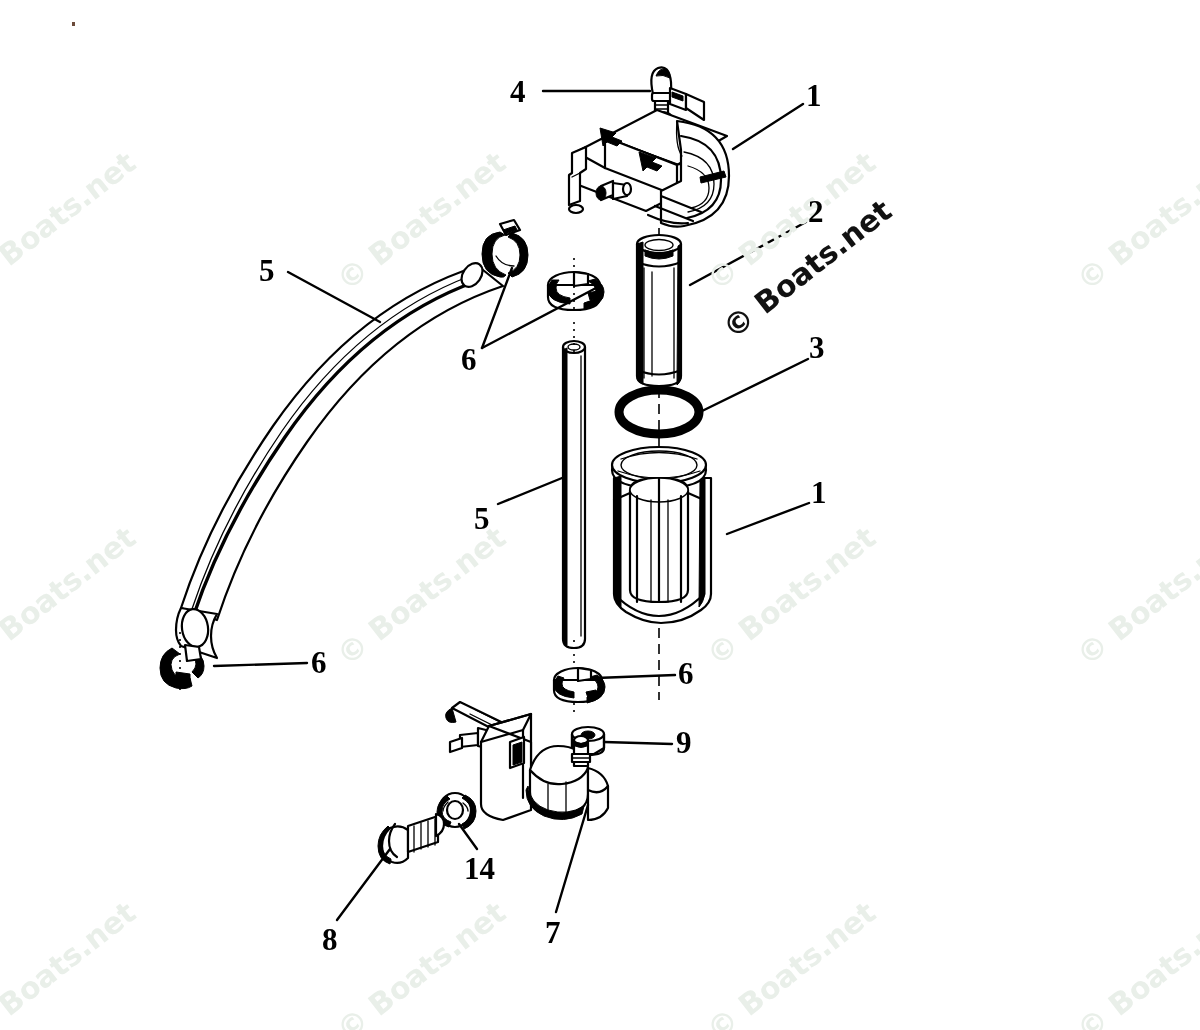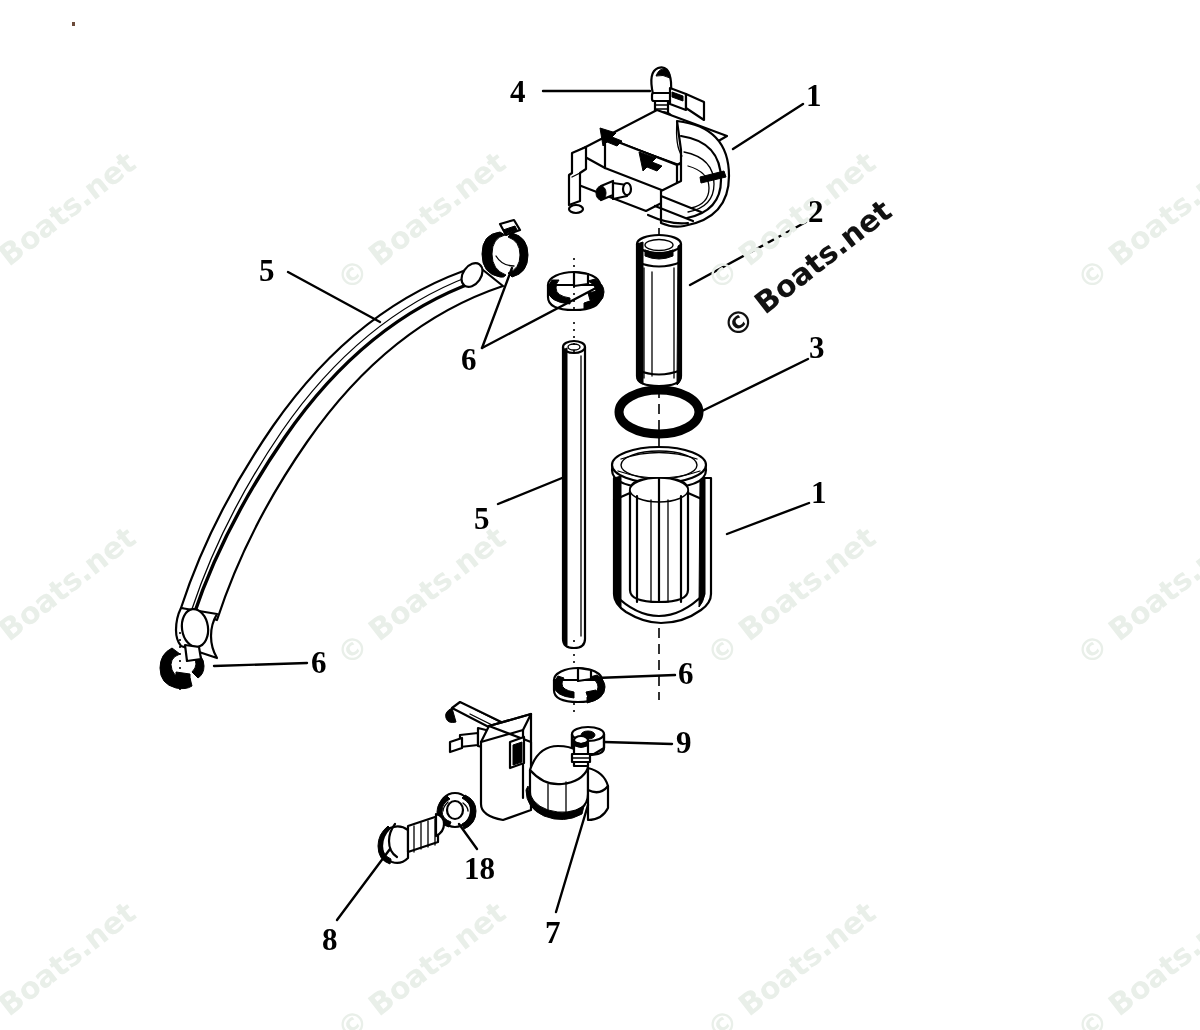--- a/index.html
+++ b/index.html
@@ -294,21 +294,21 @@
     <span class="callout" style="left:806px;top:80px;">1</span>
     <span class="callout" style="left:808px;top:196px;">2</span>
     <span class="callout" style="left:259px;top:255px;">5</span>
     <span class="callout" style="left:461px;top:344px;">6</span>
     <span class="callout" style="left:809px;top:332px;">3</span>
     <span class="callout" style="left:811px;top:477px;">1</span>
     <span class="callout" style="left:474px;top:503px;">5</span>
     <span class="callout" style="left:311px;top:647px;">6</span>
     <span class="callout" style="left:678px;top:658px;">6</span>
     <span class="callout" style="left:676px;top:727px;">9</span>
-    <span class="callout" style="left:464px;top:853px;">18</span>
+    <span class="callout" style="left:464px;top:853px;">14</span>
     <span class="callout" style="left:322px;top:924px;">8</span>
     <span class="callout" style="left:545px;top:917px;">7</span>
     <span class="speck" style="left:72px;top:22px;"></span>
   </div>
 
   <div id="watermarks">
       <span class="wm" style="left: -40px; top: 270px;">© Boats.net</span>
       <span class="wm" style="left: -40px; top: 645px;">© Boats.net</span>
       <span class="wm" style="left: -40px; top: 1020px;">© Boats.net</span>
       <span class="wm" style="left: 330px; top: 270px;">© Boats.net</span>

